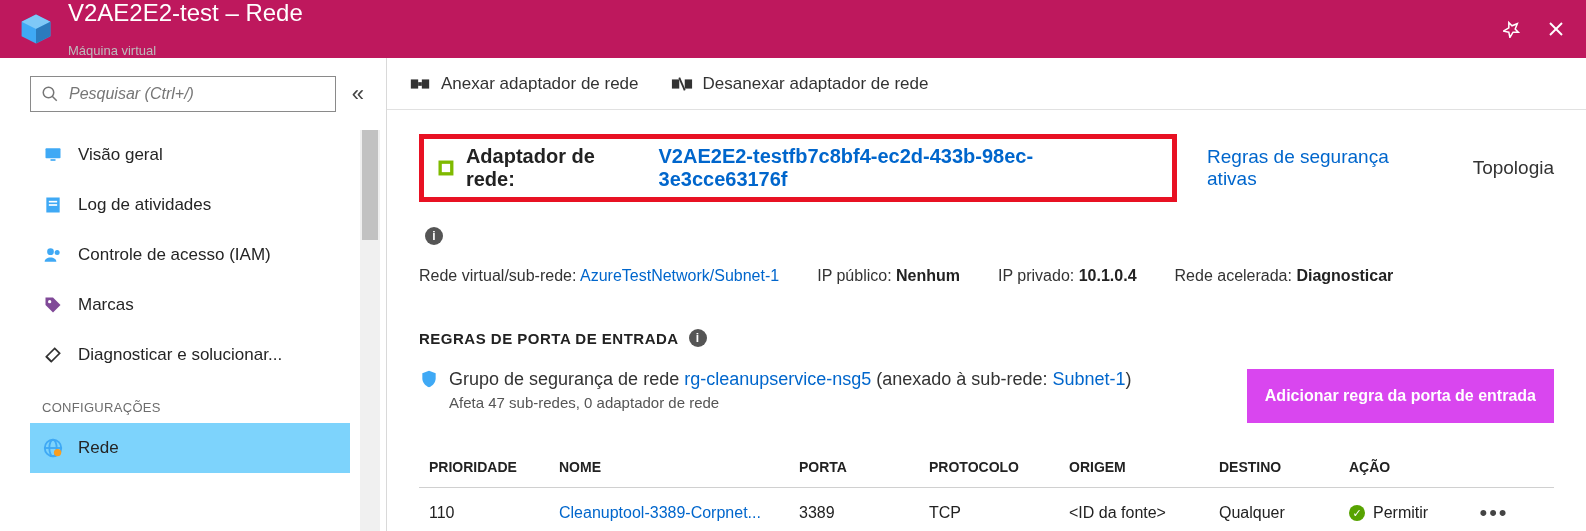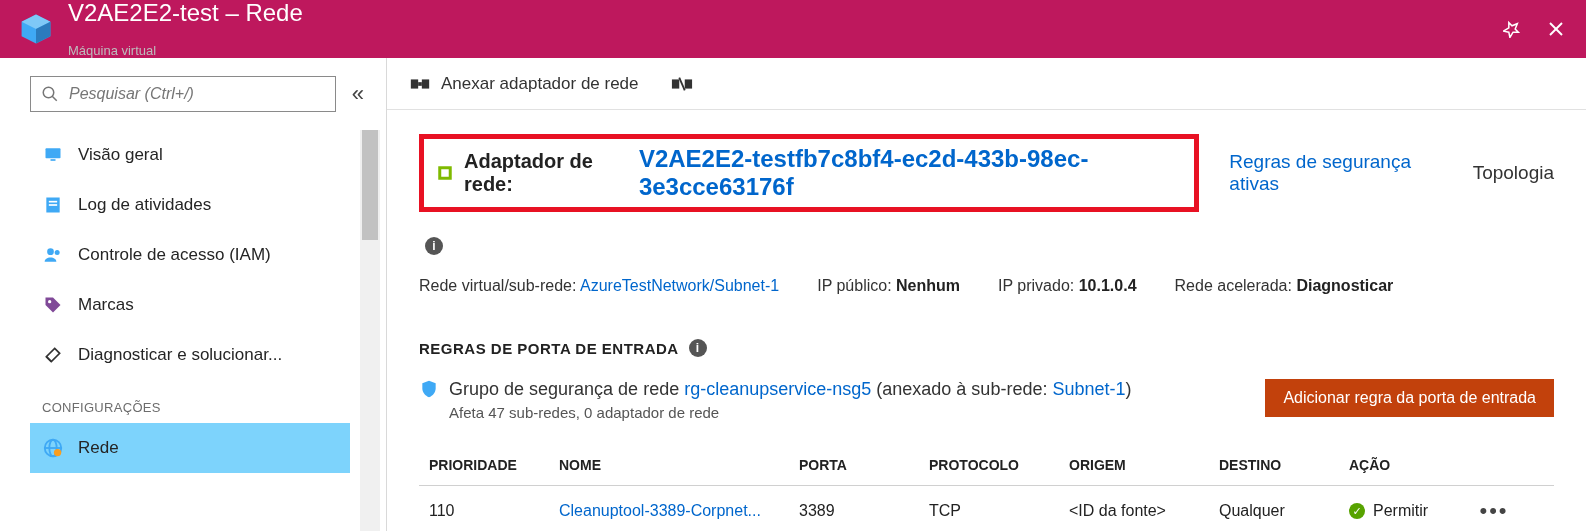--- a/index.html
+++ b/index.html
@@ -24,35 +24,35 @@
   .nav-section { font-size: 13px; color: #6d6d6d; padding: 20px 12px 8px 12px; letter-spacing: 0.3px; }
   .scrollbar-track { position: absolute; right: 6px; top: 0; width: 20px; height: 100%; background: #f0f0f0; }
   .scrollbar-thumb { position: absolute; left: 2px; width: 16px; background: #c2c2c2; top: 0; height: 110px; }
   .main { flex: 1; display: flex; flex-direction: column; }
   .toolbar { height: 52px; border-bottom: 1px solid #e1e1e1; display: flex; align-items: center; padding: 0 18px; gap: 24px; }
   .toolbar-btn { display: flex; align-items: center; gap: 10px; font-size: 17px; color: #333; cursor: pointer; padding: 6px 4px; }
   .content { padding: 24px 32px; flex: 1; overflow: hidden; }
   .adapter-row { display: flex; align-items: center; gap: 30px; margin-bottom: 24px; }
   .adapter-box { border: 5px solid #e81123; padding: 6px 12px; display: flex; align-items: center; gap: 10px; }
   .adapter-label { font-size: 20px; font-weight: 600; color: #222; }
-  .adapter-link { font-size: 24px; font-weight: 600; color: #0066cc; cursor: pointer; }
+  .adapter-link { font-size: 20px; font-weight: 600; color: #0066cc; cursor: pointer; }
   .side-link { font-size: 19px; color: #0066cc; cursor: pointer; }
   .side-text { font-size: 19px; color: #333; }
   .info-circle { width: 18px; height: 18px; border-radius: 50%; background: #555; color: #fff; font-size: 12px; display: inline-flex; align-items: center; justify-content: center; font-weight: bold; }
   .meta-row { display: flex; gap: 38px; margin-top: 22px; font-size: 16px; color: #333; flex-wrap: wrap; }
   .meta-item .mlabel { color: #333; }
   .meta-item .mlink { color: #0066cc; cursor: pointer; }
   .meta-item .mval { font-weight: 600; color: #222; }
   .rules-header { margin-top: 44px; font-size: 15px; font-weight: 700; letter-spacing: 0.5px; color: #222; display: flex; align-items: center; gap: 10px; }
   .nsg-row { display: flex; align-items: flex-start; gap: 10px; margin-top: 22px; }
   .shield-icon { width: 20px; height: 20px; flex-shrink: 0; }
   .nsg-text { font-size: 18px; color: #333; }
   .nsg-text .mlink { color: #0066cc; cursor: pointer; }
   .nsg-note { font-size: 15px; color: #555; margin-top: 4px; }
-  .add-btn { margin-left: auto; background: #c2410c; color: #fff; font-size: 16px; padding: 10px 18px; border: none; cursor: pointer; align-self: flex-start; }
+  .add-btn { margin-left: auto; background: #d946ef; color: #fff; font-size: 16px; padding: 18px 18px; border: none; cursor: pointer; align-self: flex-start; font-weight: bold; }
   .table { margin-top: 24px; width: 100%; }
   .table-header, .table-row { display: grid; grid-template-columns: 130px 240px 130px 140px 150px 130px 120px 50px; align-items: center; padding: 12px 10px; }
   .table-header { font-size: 14px; font-weight: 700; color: #222; border-bottom: 1px solid #d0d0d0; }
   .table-row { font-size: 16px; color: #222; border-bottom: 1px solid #eaeaea; }
   .row-link { color: #0066cc; cursor: pointer; }
   .action-cell { display: flex; align-items: center; gap: 8px; }
   .allow-dot { width: 16px; height: 16px; border-radius: 50%; background: #57a300; display: inline-flex; align-items: center; justify-content: center; color: #fff; font-size: 11px; }
   .more-dots { font-size: 22px; letter-spacing: 2px; color: #444; cursor: pointer; text-align: center; }
   .truncate { white-space: nowrap; overflow: hidden; text-overflow: ellipsis; }
 </style>
@@ -173,20 +173,21 @@
             <rect x="10" y="7" width="4" height="4" fill="#333"></rect>
           </svg>
         <span>Anexar adaptador de rede</span>
       </div>
       <div class="toolbar-btn">
         <svg width="22" height="18" viewBox="0 0 24 18">
             <rect x="1" y="4" width="8" height="10" fill="#333"></rect>
             <rect x="15" y="4" width="8" height="10" fill="#333"></rect>
             <line x1="9" y1="2" x2="15" y2="16" stroke="#333" stroke-width="2"></line>
           </svg>
+        <span>Desanexar adaptador de rede</span>
       </div>
     </div>
 
     <div class="content">
       <div class="adapter-row">
         <div class="adapter-box">
           <svg width="20" height="20" viewBox="0 0 24 24">
               <rect x="3" y="3" width="18" height="18" fill="#7fba00"></rect>
               <rect x="7" y="7" width="10" height="10" fill="#fff"></rect>
             </svg>

